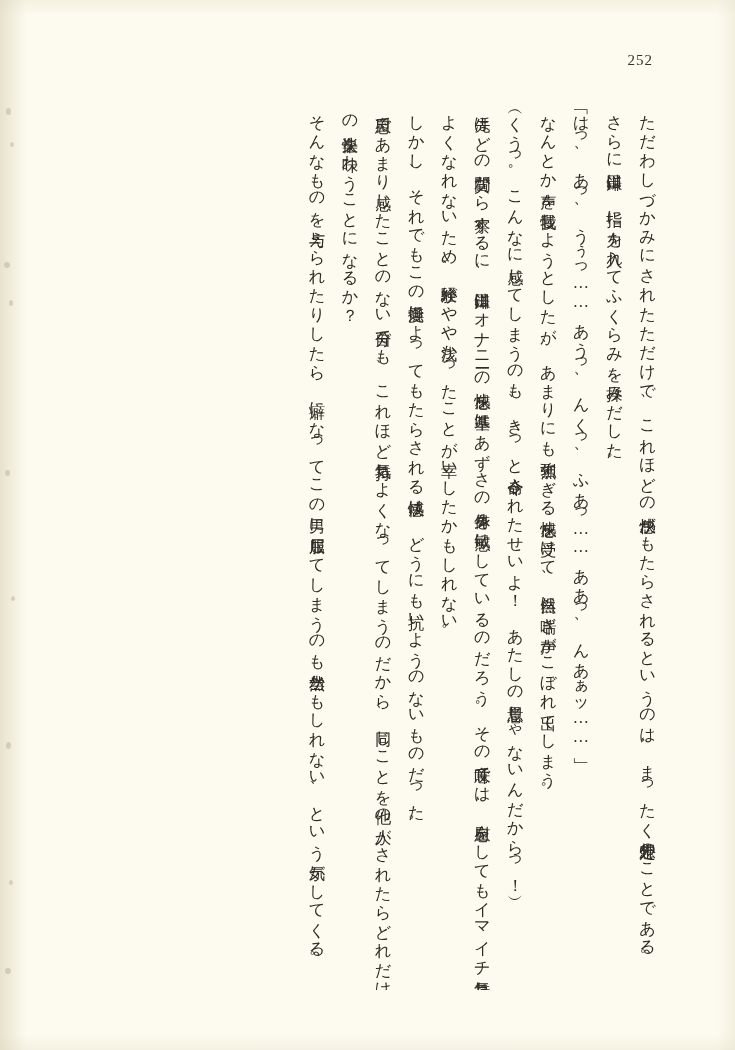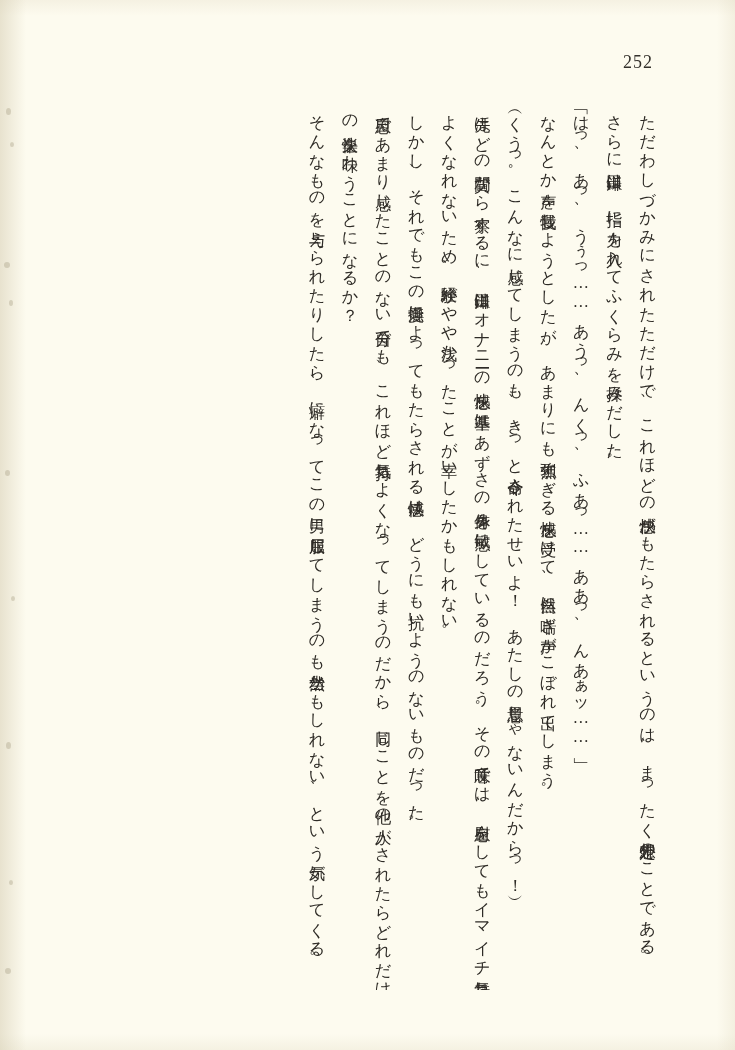--- a/index.html
+++ b/index.html
@@ -37,21 +37,21 @@
   .spine-marks span {
     position: absolute;
     display: block;
     background: rgba(150,140,110,0.30);
     border-radius: 50%;
   }
   .page-number {
     position: absolute;
     top: 52px;
     right: 82px;
-    font-size: 18px;
+    font-size: 15px;
     letter-spacing: 1px;
     color: #34312c;
     font-family: "Liberation Serif", "DejaVu Serif", serif;
   }
   
   .body-text {
     position: absolute;
     top: 104px;
     right: 72px;
     left: 86px;

